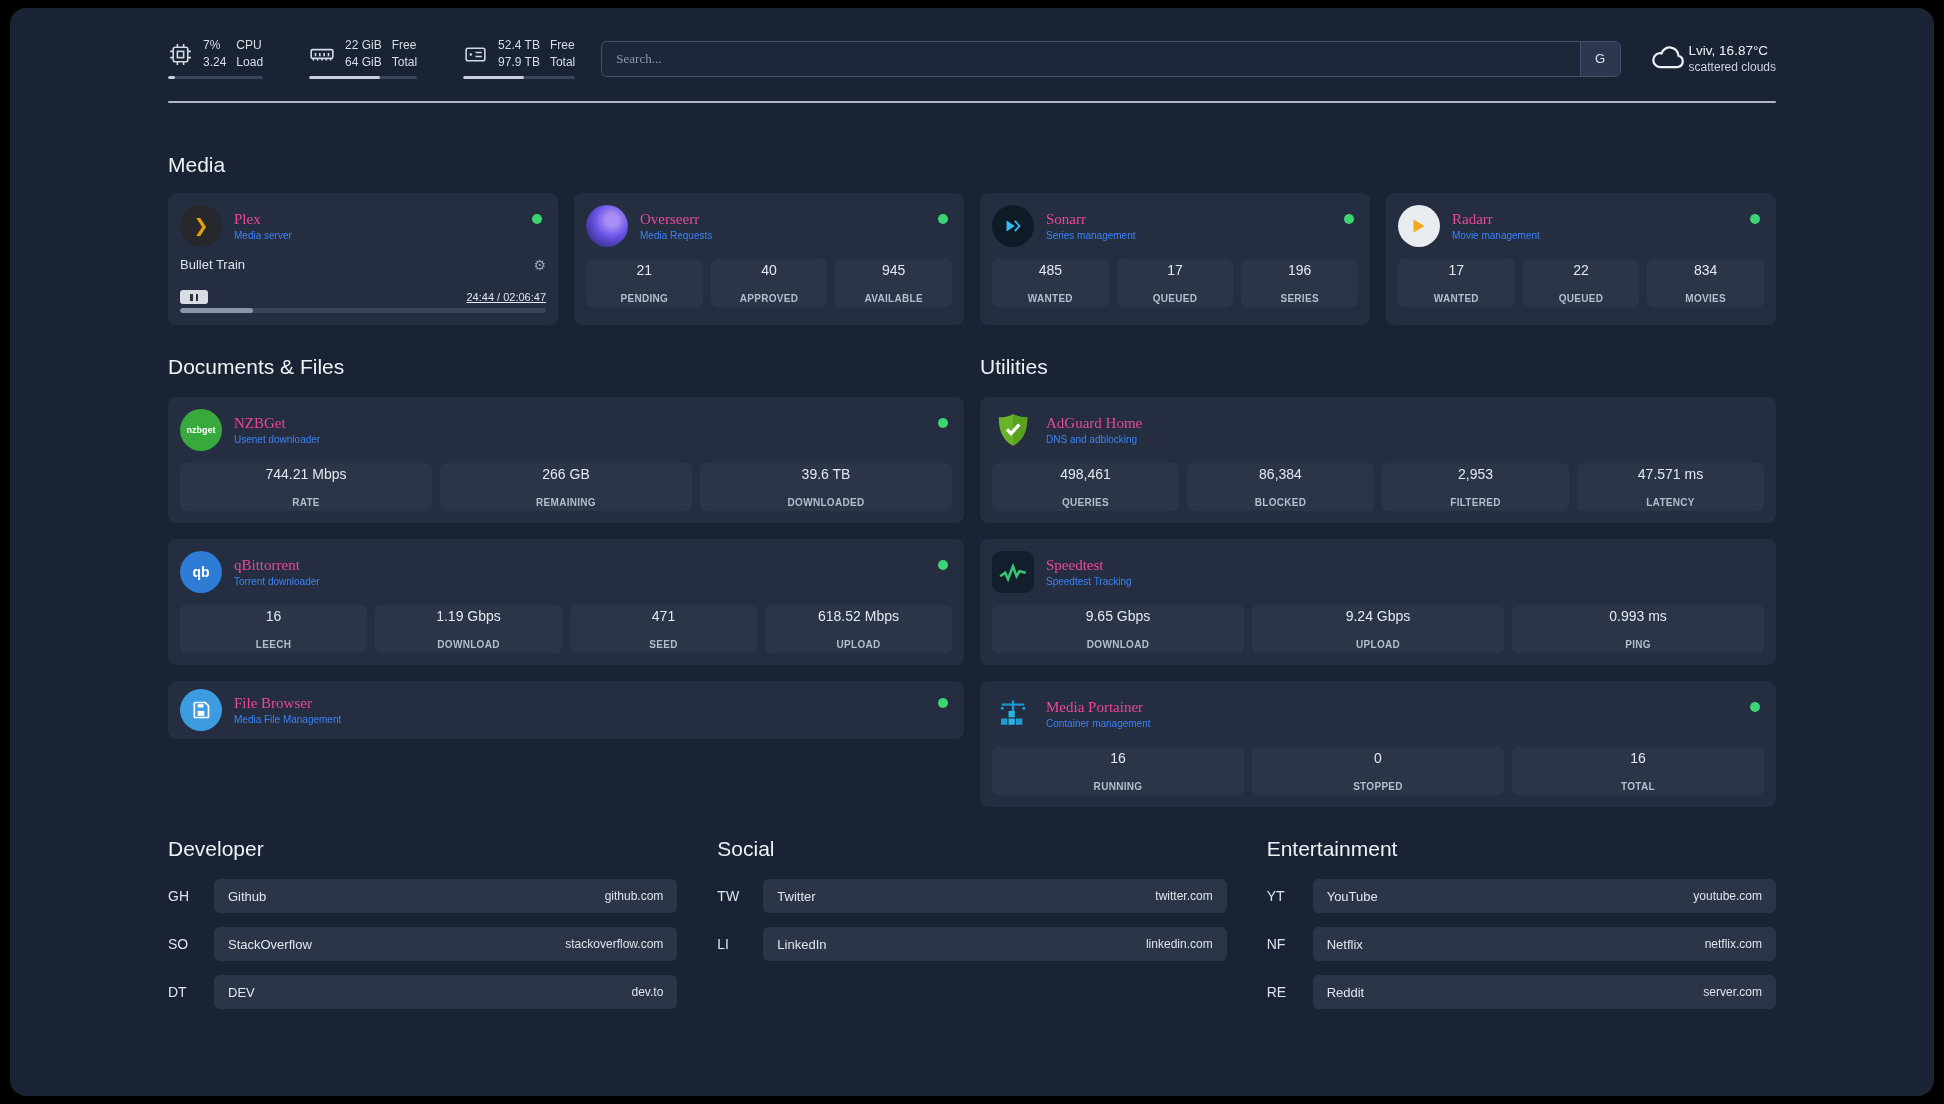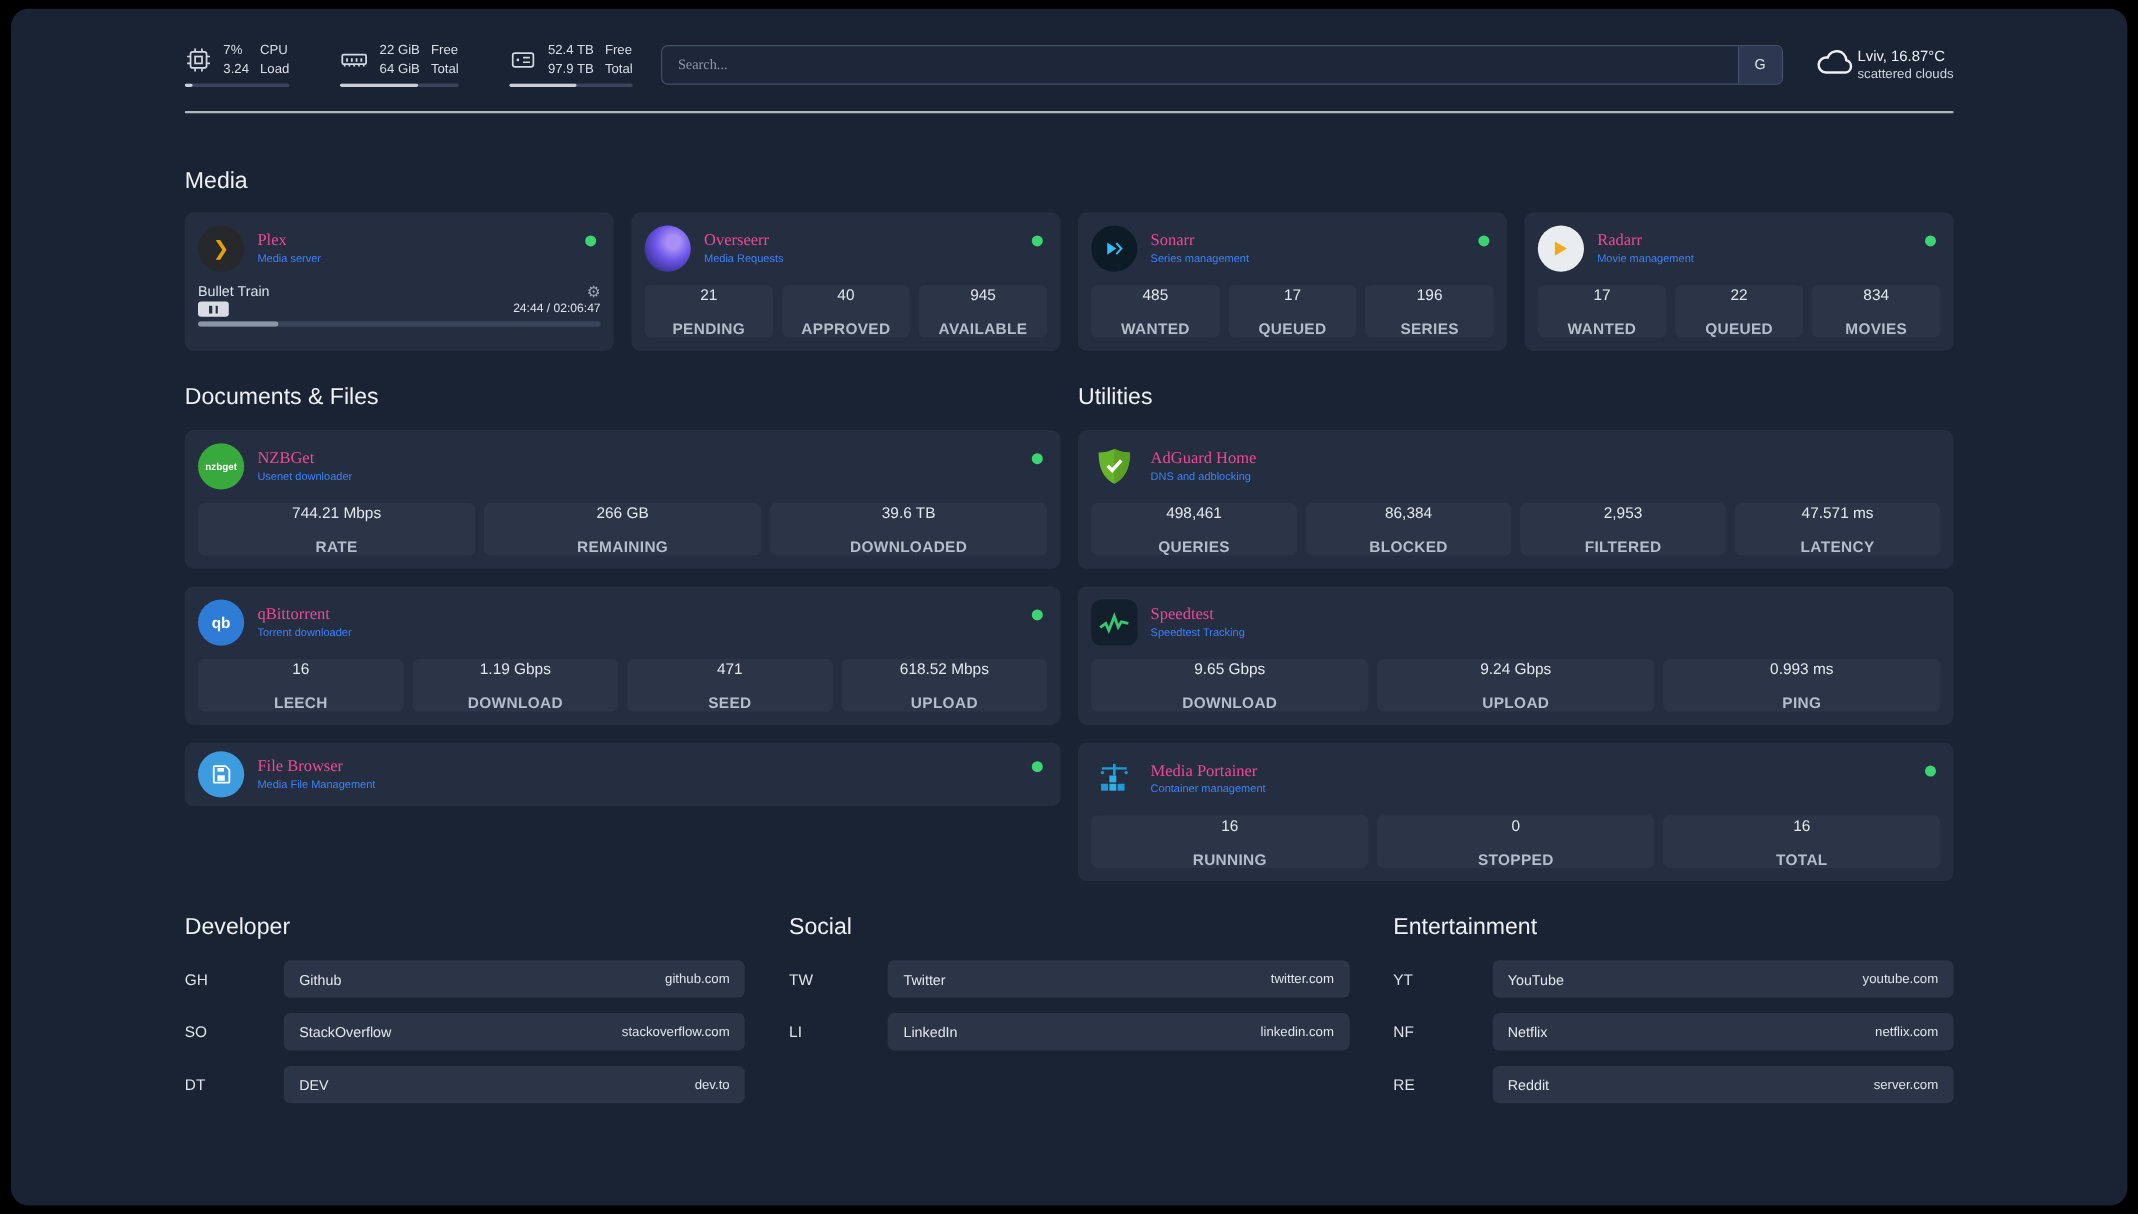--- a/index.html
+++ b/index.html
@@ -41,48 +41,48 @@
   .card-header { display:flex; align-items:center; gap:12px; position:relative; }
   .service-icon { width:42px; height:42px; border-radius:50%; flex:none; display:flex; align-items:center; justify-content:center; overflow:hidden; }
   .service-name { font-size:15px; color:#ec4899;font-family:Liberation Serif, serif; }
   .service-subtitle { font-size:10px; color:#3b82f6; margin-top:2px; }
   .status-dot { width:10px; height:10px; border-radius:50%; background:var(--c-online,#3dd573); position:absolute; right:4px; top:9px; }
   .stat-row { display:grid; gap:8px; margin-top:12px; }
   .cols-3 { grid-template-columns:repeat(3,1fr); }
   .cols-4 { grid-template-columns:repeat(4,1fr); }
   .stat { background:#2b3547; border-radius:6px; height:48px; display:flex; flex-direction:column; align-items:center; justify-content:center; gap:15px; }
   .stat-value { font-size:14px; color:#e4e8ee; }
-  .stat-label { font-size:14px; font-weight:700; letter-spacing:.3px; color:#b4bdcb;text-align:center; }
+  .stat-label { font-size:10px; font-weight:700; letter-spacing:.3px; color:#b4bdcb;text-align:center; }
 
   
   .player-head { display:flex; align-items:center; justify-content:space-between; margin-top:10px; }
   .player-title { font-size:13px; color:#dde2ea; }
   .gear { font-size:14px; color:#9aa5b8; line-height:1; cursor:pointer; }
-  .player-controls { display:flex; align-items:center; justify-content:space-between; margin-top:2px; }
+  .player-controls { display:flex; align-items:center; justify-content:space-between; margin-top:18px;text-decoration:underline; }
   .pause-pill { width:28px; height:14px; background:#d9dde3; border-radius:3px; display:flex; align-items:center; justify-content:center; gap:3px; cursor:pointer; }
   .pause-pill i { display:block; width:2.5px; height:7px; background:#2a3140; }
   .player-time { font-size:11px; color:#dfe3ea; }
   .player-track { margin-top:4px; height:5px; border-radius:3px; background:#39445a; overflow:hidden; cursor:pointer; }
   .player-fill { height:100%; background:#8b95a8; border-radius:3px; }
 
   
   .ic-plex { background:#26282b; color:#e5a00d; font-size:18px; font-weight:bold; }
   .ic-overseerr { background:radial-gradient(circle at 62% 36%, #a98ff5 0 16%, #6a54e8 45%, #3a338f 78%, #23264d 100%); }
   .ic-sonarr { background:#0d1b27; }
   .ic-radarr { background:#e9edf2; }
   .ic-nzbget { background:#38a93c; color:#fff; font-size:9px; font-weight:bold; }
   .ic-qbit { background:#2e7cd6; color:#fff; font-size:14px; font-weight:bold; }
   .ic-filebrowser { background:#3d9ce0; }
   .ic-adguard, .ic-portainer { background:transparent; border-radius:0; }
   .ic-speedtest { background:#141f2e; border-radius:9px; }
 
   
   .bottom-grid { display:grid; grid-template-columns:repeat(3,1fr); gap:40px; margin-top:30px; }
   .bm-col .section-title { margin-bottom:18px; }
-  .bm-row { display:flex; align-items:center; margin-bottom:14px; cursor:pointer;gap:44px; }
+  .bm-row { display:flex; align-items:center; margin-bottom:14px; cursor:pointer; }
   .bm-abbr { width:46px; font-size:14px; color:#dfe3ea; flex:none; }
   .bm-pill { flex:1; height:34px; background:#2b3547; border-radius:6px; display:flex; align-items:center; justify-content:space-between; padding:0 14px; }
   .bm-name { font-size:13px; color:#e2e6ec; }
   .bm-url { font-size:12px; color:#dfe3ea; }
 </style>
 </head>
 <body>
 
 <div class="panel">
   <div class="content">

